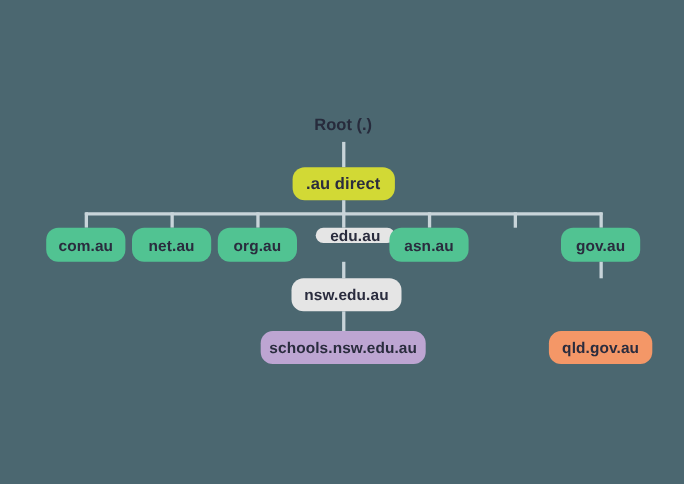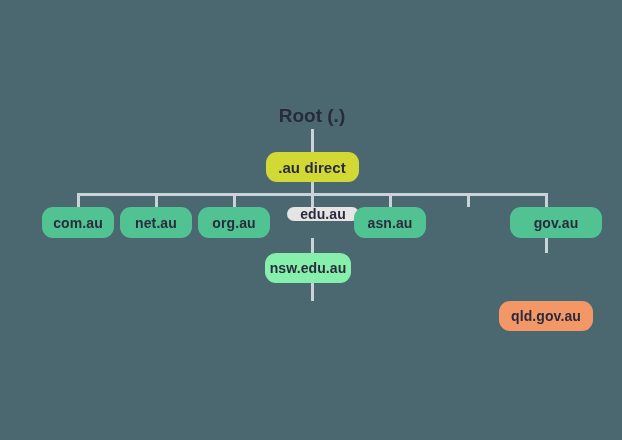--- a/index.html
+++ b/index.html
@@ -20,21 +20,21 @@
     color: #2A2C3E;
     letter-spacing: 0.1px;
     box-sizing: border-box;
   }
   .node.lvl1 { font-size: 15px; }
   .root-label {
     position: absolute;
     left: 242px; top: 105px; width: 140px; height: 20px;
     text-align: center;
     font-weight: bold;
-    font-size: 19px;
+    font-size: 15px;
     color: #272B3C;
   }
   .line { position: absolute; background: #C8D4D9; }
   .vline { width: 3px; }
   .hline { height: 3px; border-radius: 2px; }
 </style>
 </head>
 <body>
 
 <div class="canvas">
@@ -67,31 +67,34 @@
   </div>
   <div class="node" style="left: 198px; top: 207px; width: 72px; height: 31px; background: rgb(81, 195, 146);">
     <span>org.au</span>
   </div>
   <div class="node" style="left: 276px; top: 207px; width: 72px; height: 14px; background: #e5e5e5; margin-left: 11px;">
     <span>edu.au</span>
   </div>
   <div class="node" style="left: 354px; top: 207px; width: 72px; height: 31px; background: rgb(81, 195, 146); align-items: center;">
     <span>asn.au</span>
   </div>
-  <div class="node" style="left: 510px; top: 207px; width: 92px; height: 31px; background: rgb(81, 195, 146);">
+  <div class="node" style="left: 510px; top: 207px; width: 72px; height: 31px; background: rgb(81, 195, 146);">
     <span>gov.au</span>
   </div>
 
   <div class="line vline" style="left:310.5px; top:238px; height:15px;"></div>
 
   <div class="line vline" style="left:544.5px; top:238px; height:15px;"></div>
 
-  <div class="node" style="left: 265px; top: 253px; width: 86px; height: 30px; background: #86efac;">
+  <div class="node" style="left: 265px; top: 253px; width: 100px; height: 30px; background: #e5e5e5;">
     <span>nsw.edu.au</span>
   </div>
   <div class="node" style="left: 499px; top: 253px; width: 94px; height: 30px; background: rgb(244, 151, 103); margin-top: 48px;">
     <span>qld.gov.au</span>
   </div>
 
   <div class="line vline" style="left:310.5px; top:283px; height:18px;"></div>
 
+  <div class="node" style="left: 237px; top: 301px; width: 150px; height: 30px; background: rgb(189, 165, 210);">
+    <span>schools.nsw.edu.au</span>
+  </div>
 
 </div>
 
 </body></html>

